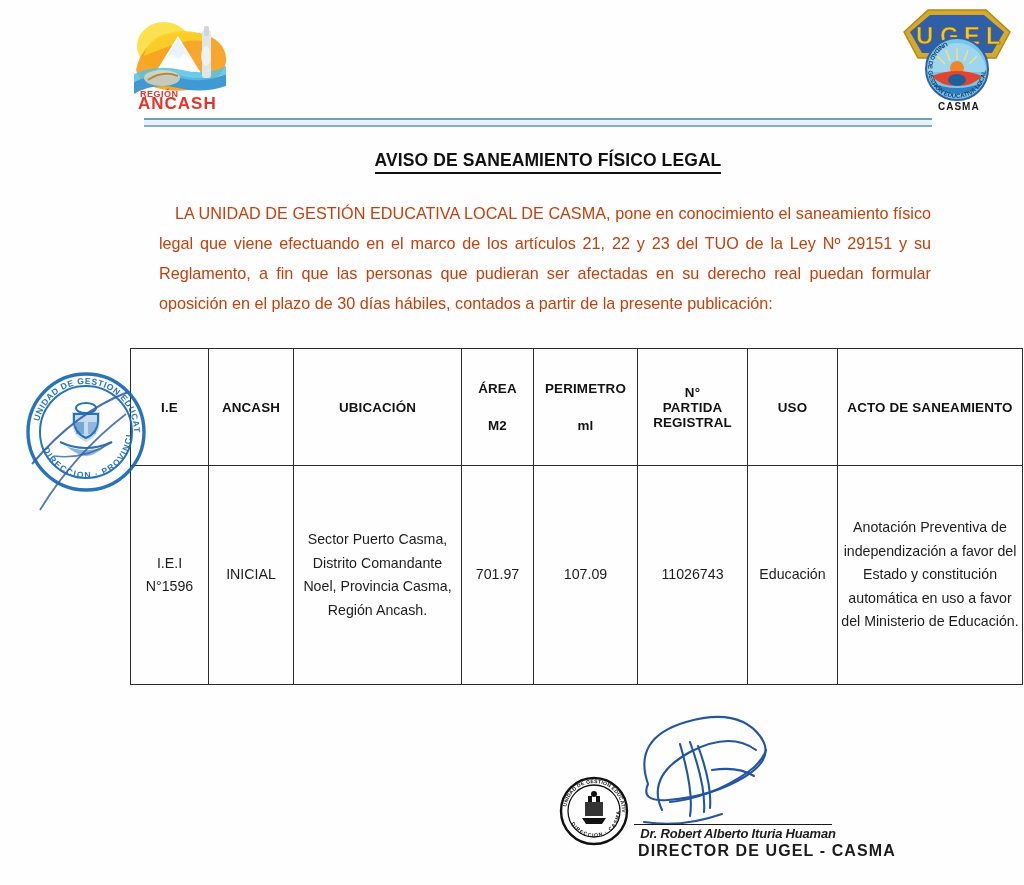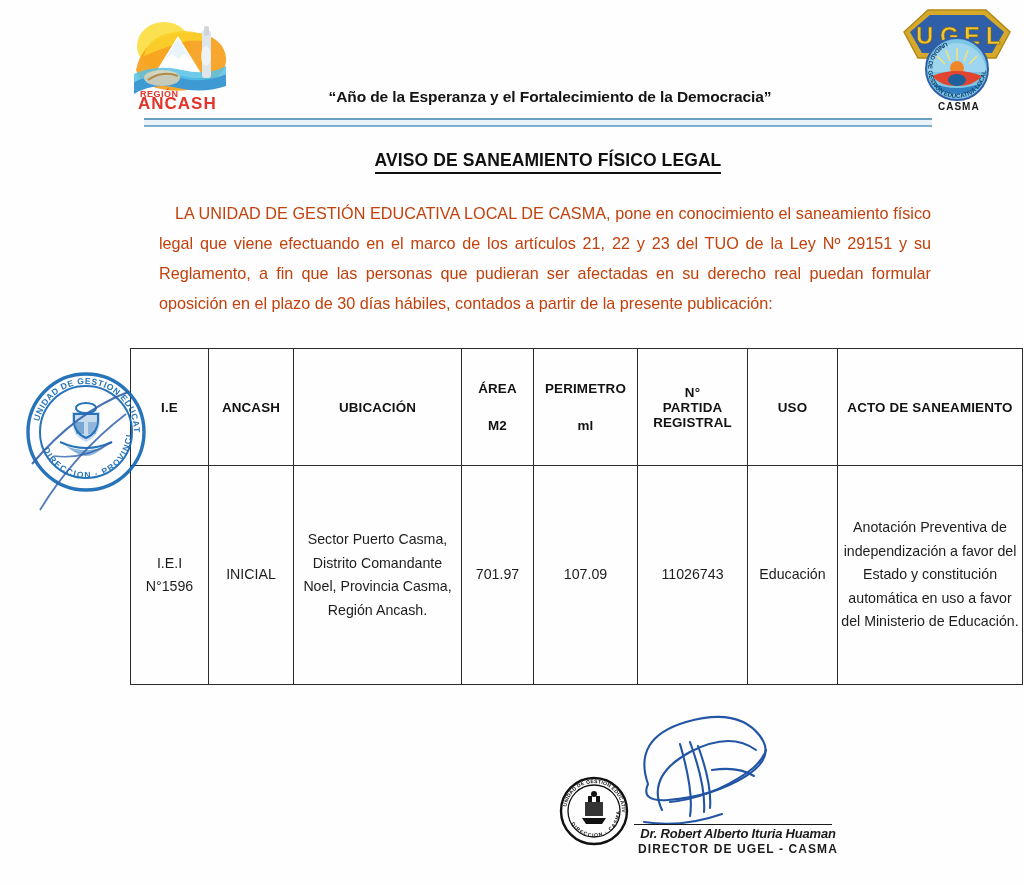--- a/index.html
+++ b/index.html
@@ -189,21 +189,21 @@
     color: #1b1b1b;
     white-space: nowrap;
     letter-spacing: -0.2px;
   }
   #sig-role {
     position: absolute;
     left: 86px;
     top: 136px;
     width: 200px;
     text-align: center;
-    font-size: 12px;
+    font-size: 16px;
     font-weight: bold;
     letter-spacing: 1.1px;
     color: #1b1b1b;
     white-space: nowrap;
   }
 
   
   #left-stamp {
     position: absolute;
     left: 14px;
@@ -240,21 +240,20 @@
         <rect x="80" y="18" width="9" height="48" rx="3" fill="#dfe6ea"></rect>
         <rect x="82" y="14" width="5" height="10" rx="2" fill="#cfd6da"></rect>
         <ellipse cx="84" cy="44" rx="5" ry="10" fill="#f2f5f7" opacity="0.8"></ellipse>
         <ellipse cx="40" cy="66" rx="18" ry="8" fill="#f4d9b0" opacity="0.75"></ellipse>
         <path d="M26 68 q14 -10 30 -4" stroke="#b08a4a" stroke-width="2" fill="none"></path>
         <text x="18" y="85" font-family="'Liberation Sans',sans-serif" font-size="9" font-weight="bold" fill="#e3342b" letter-spacing="0.5">REGIÓN</text>
         <text x="16" y="97" font-family="'Liberation Sans',sans-serif" font-size="17" font-weight="bold" fill="#e3342b" letter-spacing="1">ANCASH</text>
       </svg>
     </div>
 
-    <div id="year-motto">“Año de la Esperanza y el Fortalecimiento de la Democracia”</div>
 
     <div id="blue-rule"></div>
 
     <div id="ugel-logo">
       <svg viewBox="0 0 118 112" width="118" height="112">
         <path d="M6 30 L30 8 L88 8 L112 30 L98 56 L20 56 Z" fill="#d7a92a" stroke="#b08a16" stroke-width="1.5"></path>
         <path d="M12 30 L32 13 L86 13 L106 30 L94 51 L24 51 Z" fill="#2f5fa8"></path>
         <text x="18" y="42" font-family="'Liberation Sans',sans-serif" font-size="24" font-weight="bold" fill="#f2c430" stroke="#7a5c0a" stroke-width="0.6">U</text>
         <text x="42" y="42" font-family="'Liberation Sans',sans-serif" font-size="24" font-weight="bold" fill="#f2c430" stroke="#7a5c0a" stroke-width="0.6">G</text>
         <text x="66" y="42" font-family="'Liberation Sans',sans-serif" font-size="24" font-weight="bold" fill="#f2c430" stroke="#7a5c0a" stroke-width="0.6">E</text>

